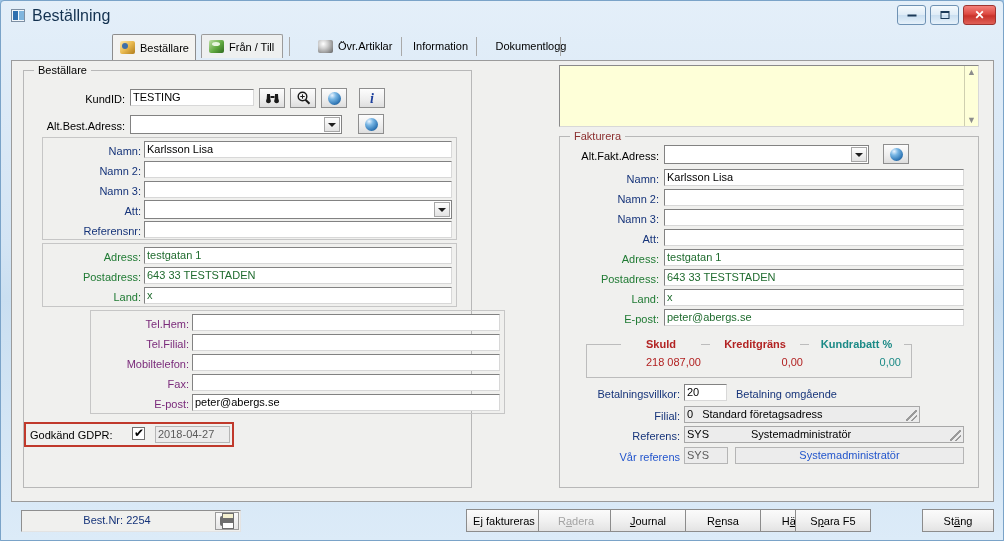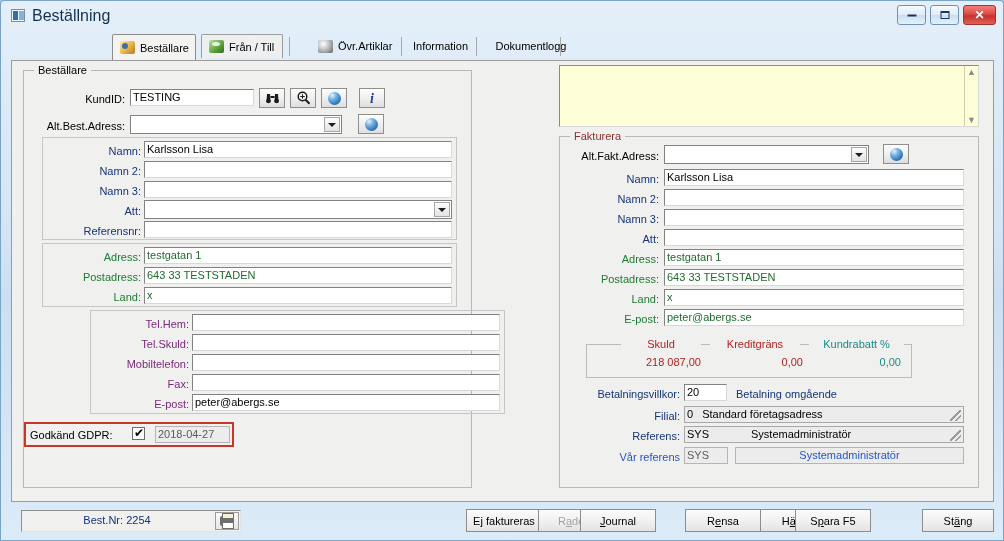--- a/index.html
+++ b/index.html
@@ -173,21 +173,21 @@
     position: absolute; width: 13px; height: 13px;
     background: #fff; border: 1px solid #6f6f6f;
   }
   .chk:after {
     content: "\2714"; position: absolute; left: 1px; top: -2px;
     font-size: 12px; color: #000; line-height: 14px;
   }
 
   
   #money-panel { position: absolute; border: 1px solid #bcbcbc; background: #f0f0ee; }
-  .money-head { position: absolute; font-size: 11px; text-align: center; }
+  .money-head { position: absolute; font-size: 11px; text-align: center; font-weight: bold; }
   .money-val  { position: absolute; font-size: 11px; text-align: right; }
 
   
   .grip {
     position: absolute; right: 2px; top: 3px; width: 11px; height: 11px;
     background:
       linear-gradient(135deg, transparent 45%, #9a9a9a 45%, #9a9a9a 55%, transparent 55%),
       linear-gradient(135deg, transparent 70%, #9a9a9a 70%, #9a9a9a 80%, transparent 80%);
   }
 
@@ -343,21 +343,21 @@
         <div class="fld t-green" style="left:101px; top:23px; width:308px;">643 33 TESTSTADEN</div>
 
         <div class="lbl c-green" style="left:4px; top:46px; width:94px;">Land:</div>
         <div class="fld t-green" style="left:101px; top:43px; width:308px;">x</div>
       </div>
 
       <div class="panel-outline" style="left:18px; top:239px; width:415px; height:104px;margin-left:48px;">
         <div class="lbl c-purple" style="left:4px; top:6px; width:94px;">Tel.Hem:</div>
         <div class="fld" style="left:101px; top:3px; width:308px;"></div>
 
-        <div class="lbl c-purple" style="left:4px; top:26px; width:94px;">Tel.Skuld:</div>
+        <div class="lbl c-purple" style="left:4px; top:26px; width:94px;">Tel.Filial:</div>
         <div class="fld" style="left:101px; top:23px; width:308px;"></div>
 
         <div class="lbl c-purple" style="left:4px; top:46px; width:94px;">Mobiltelefon:</div>
         <div class="fld" style="left:101px; top:43px; width:308px;"></div>
 
         <div class="lbl c-purple" style="left:4px; top:66px; width:94px;">Fax:</div>
         <div class="fld" style="left:101px; top:63px; width:308px;"></div>
 
         <div class="lbl c-purple" style="left:4px; top:86px; width:94px;">E-post:</div>
         <div class="fld" style="left:101px; top:83px; width:308px;">peter@abergs.se</div>
@@ -421,21 +421,21 @@
         <div class="money-val" style="left:14px; top:11px; width:100px; color:#b22222;">218 087,00</div>
         <div class="money-val" style="left:120px; top:11px; width:96px; color:#b22222;">0,00</div>
         <div class="money-val" style="left:218px; top:11px; width:96px; color:#1b8a86;">0,00</div>
       </div>
 
       <div class="lbl c-navy" style="left:4px; top:250px; width:116px;">Betalningsvillkor:</div>
       <div class="fld" style="left:124px; top:247px; width:43px;">20</div>
       <div class="lbl c-navy" style="left:176px; top:250px; width:180px; text-align:left;">Betalning omgående</div>
 
       <div class="lbl c-navy" style="left:4px; top:272px; width:116px;">Filial:</div>
-      <div class="fld readonly-flat" style="left:124px; top:269px; width:280px;">
+      <div class="fld readonly-flat" style="left:124px; top:269px; width:236px;">
         <span style="padding-right:9px;">0</span><span>Standard företagsadress</span>
         <span class="grip"></span>
       </div>
 
       <div class="lbl c-navy" style="left:4px; top:292px; width:116px;">Referens:</div>
       <div class="fld readonly-flat" style="left:124px; top:289px; width:280px;">
         <span style="padding-right:42px;">SYS</span><span>Systemadministratör</span>
         <span class="grip"></span>
       </div>
 
@@ -452,21 +452,21 @@
       <span class="printer-glyph"></span>
     </div>
   </div>
 
   <div class="btn" style="left:465px; width:76px;">
     <span>E<u>j</u>&nbsp;faktureras</span>
   </div>
   <div class="btn disabled" style="left:537px; width:76px;">
     <span>R<u>a</u>dera</span>
   </div>
-  <div class="btn" style="left:579px; width:76px;">
+  <div class="btn" style="left:609px; width:76px;">
     <span><u>J</u>ournal</span>
   </div>
   <div class="btn" style="left:684px; width:76px;">
     <span>R<u>e</u>nsa</span>
   </div>
   <div class="btn" style="left:759px; width:76px;">
     <span>H<u>ä</u>mta</span>
   </div>
   <div class="btn" style="left:794px; width:76px;">
     <span>S<u>p</u>ara F5</span>

